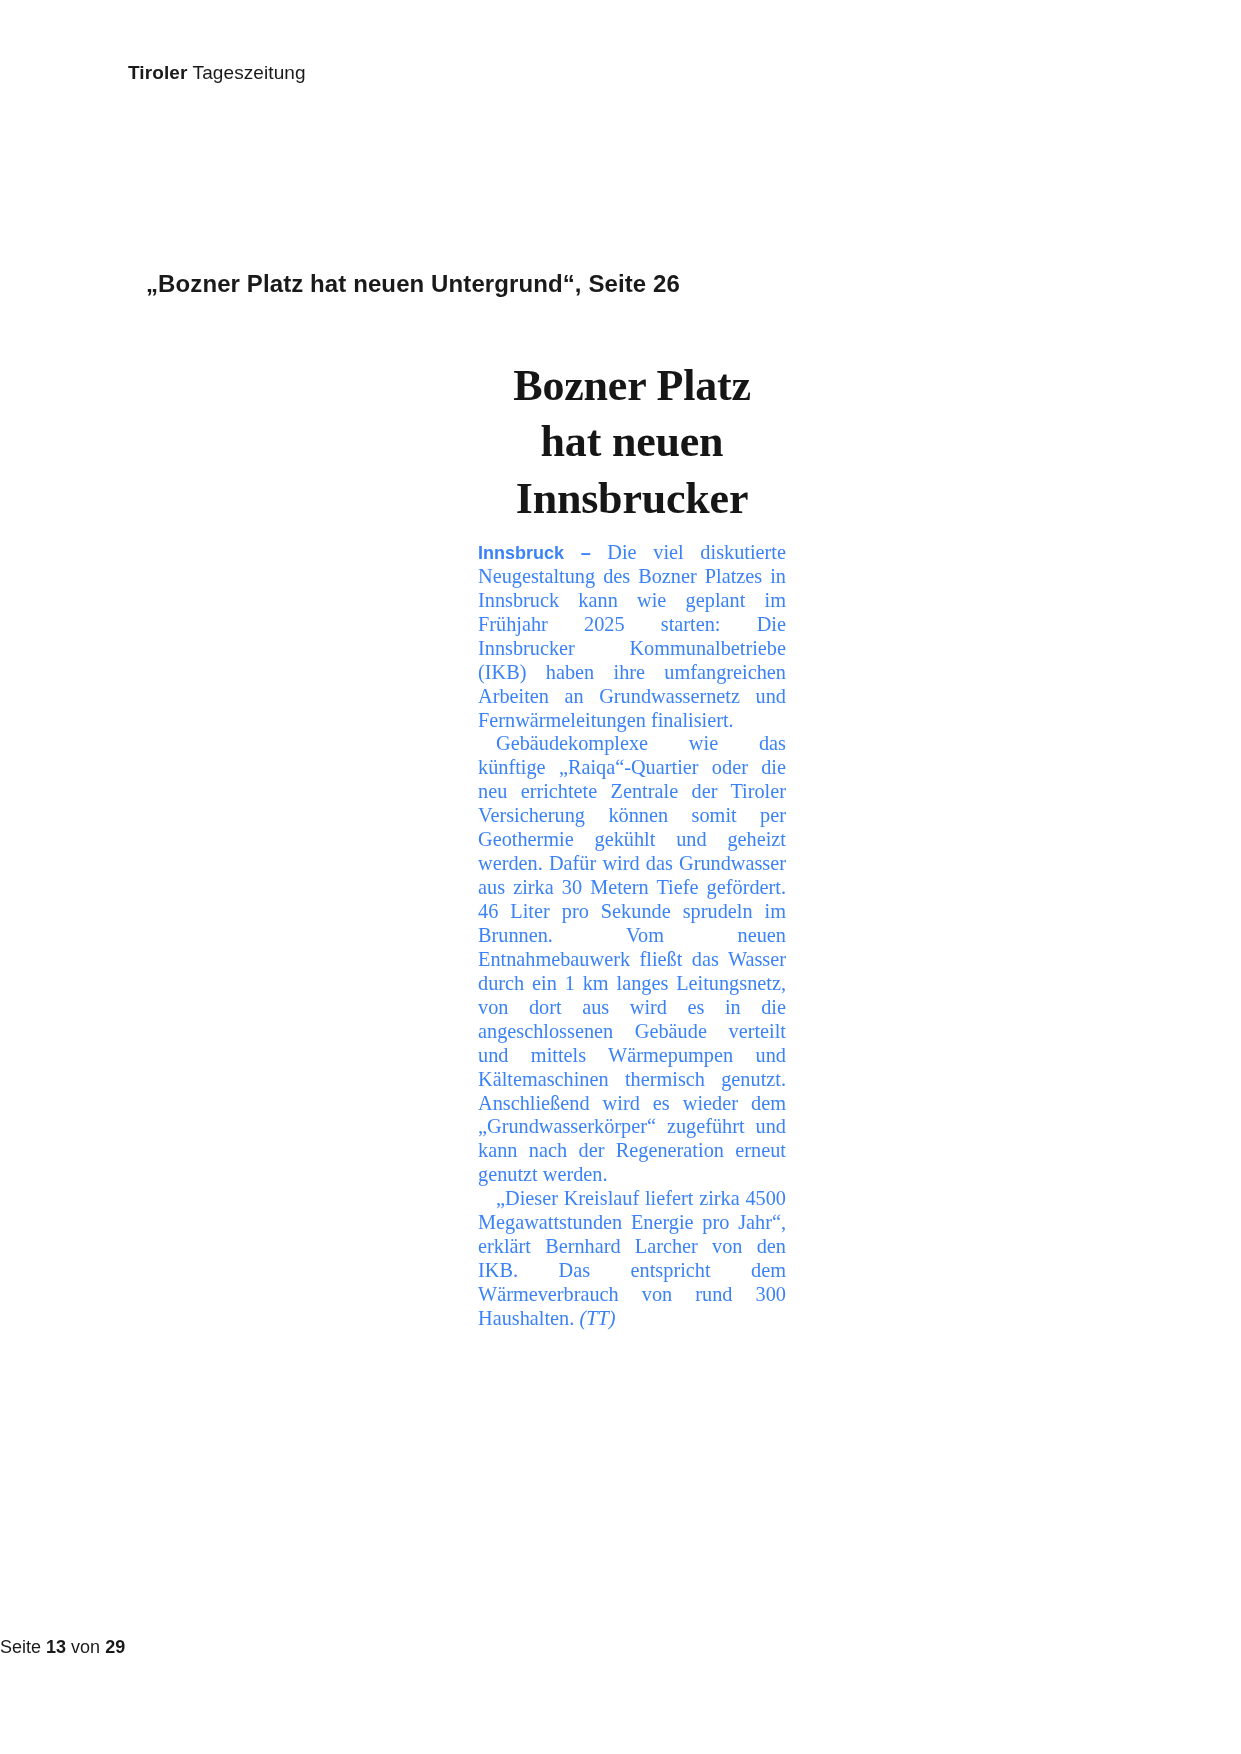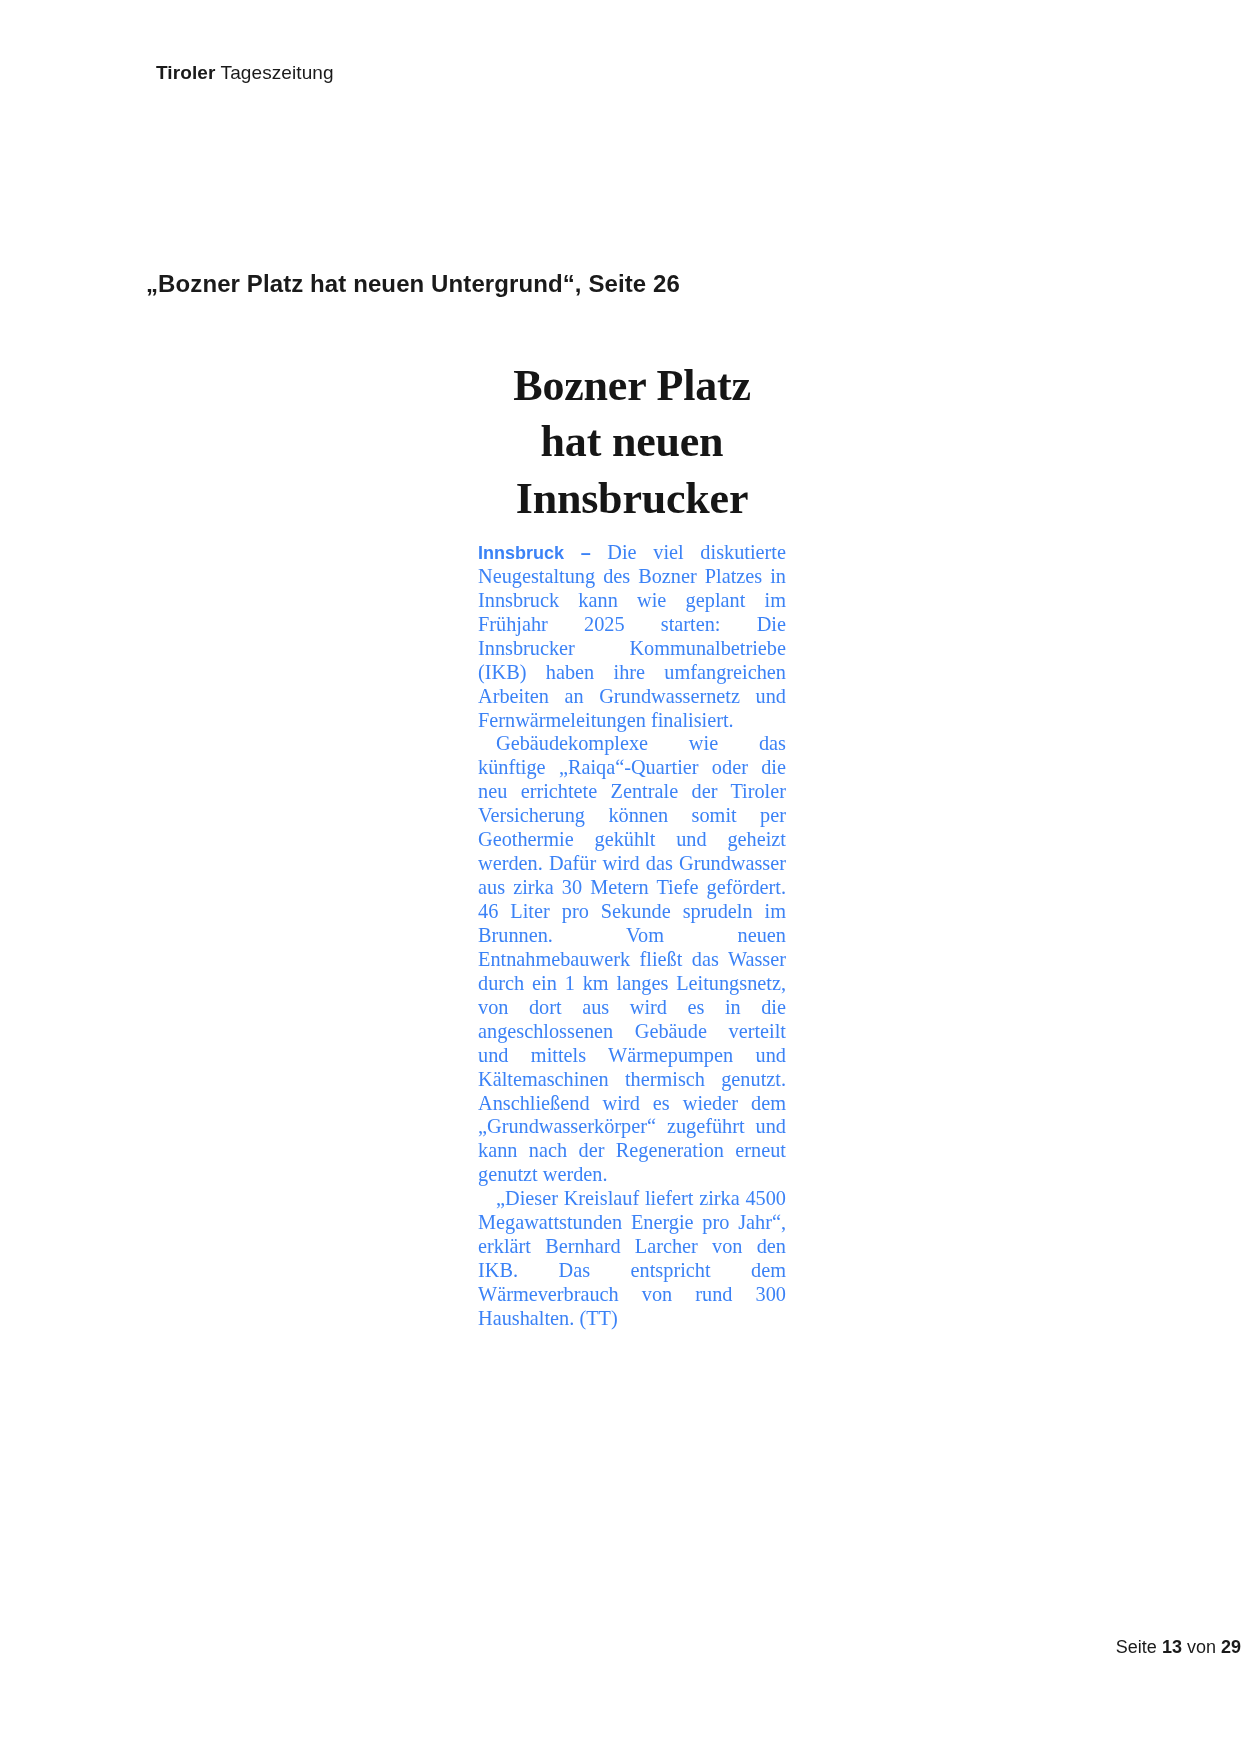--- a/index.html
+++ b/index.html
@@ -12,21 +12,21 @@
     height: 1754px;
     position: relative;
     font-family: "Liberation Sans", sans-serif;
     color: #1a1a1a;
     overflow: hidden;
   }
 
   
   .masthead {
     position: absolute;
-    left: 156px;
+    left: 128px;
     top: 62px;
     font-size: 19px;
     letter-spacing: 0.1px;
     white-space: nowrap;
   }
   .masthead .bold {
     font-weight: bold;
   }
   .masthead .regular {
     font-weight: normal;
@@ -80,40 +80,41 @@
   }
   .clip-body p + p {
     text-indent: 18px;
   }
   .clip-body .dateline {
     font-family: "Liberation Sans", sans-serif;
     font-weight: bold;
     font-size: 18px;
   }
   .clip-body .credit {
+    font-style: italic;
   }
 
   
   .scan-tint {
     position: absolute;
     left: 470px;
     top: 322px;
     width: 324px;
     height: 1060px;
     background: transparent;
     pointer-events: none;
   }
 
   
   .footer {
     position: absolute;
     left: 0;
     right: 0;
     top: 1637px;
-    text-align: right;
+    text-align: left;
     font-size: 18px;
   }
   .footer .num {
     font-weight: bold;
   }
 </style>
 </head>
 <body>
 
 <div class="masthead">

